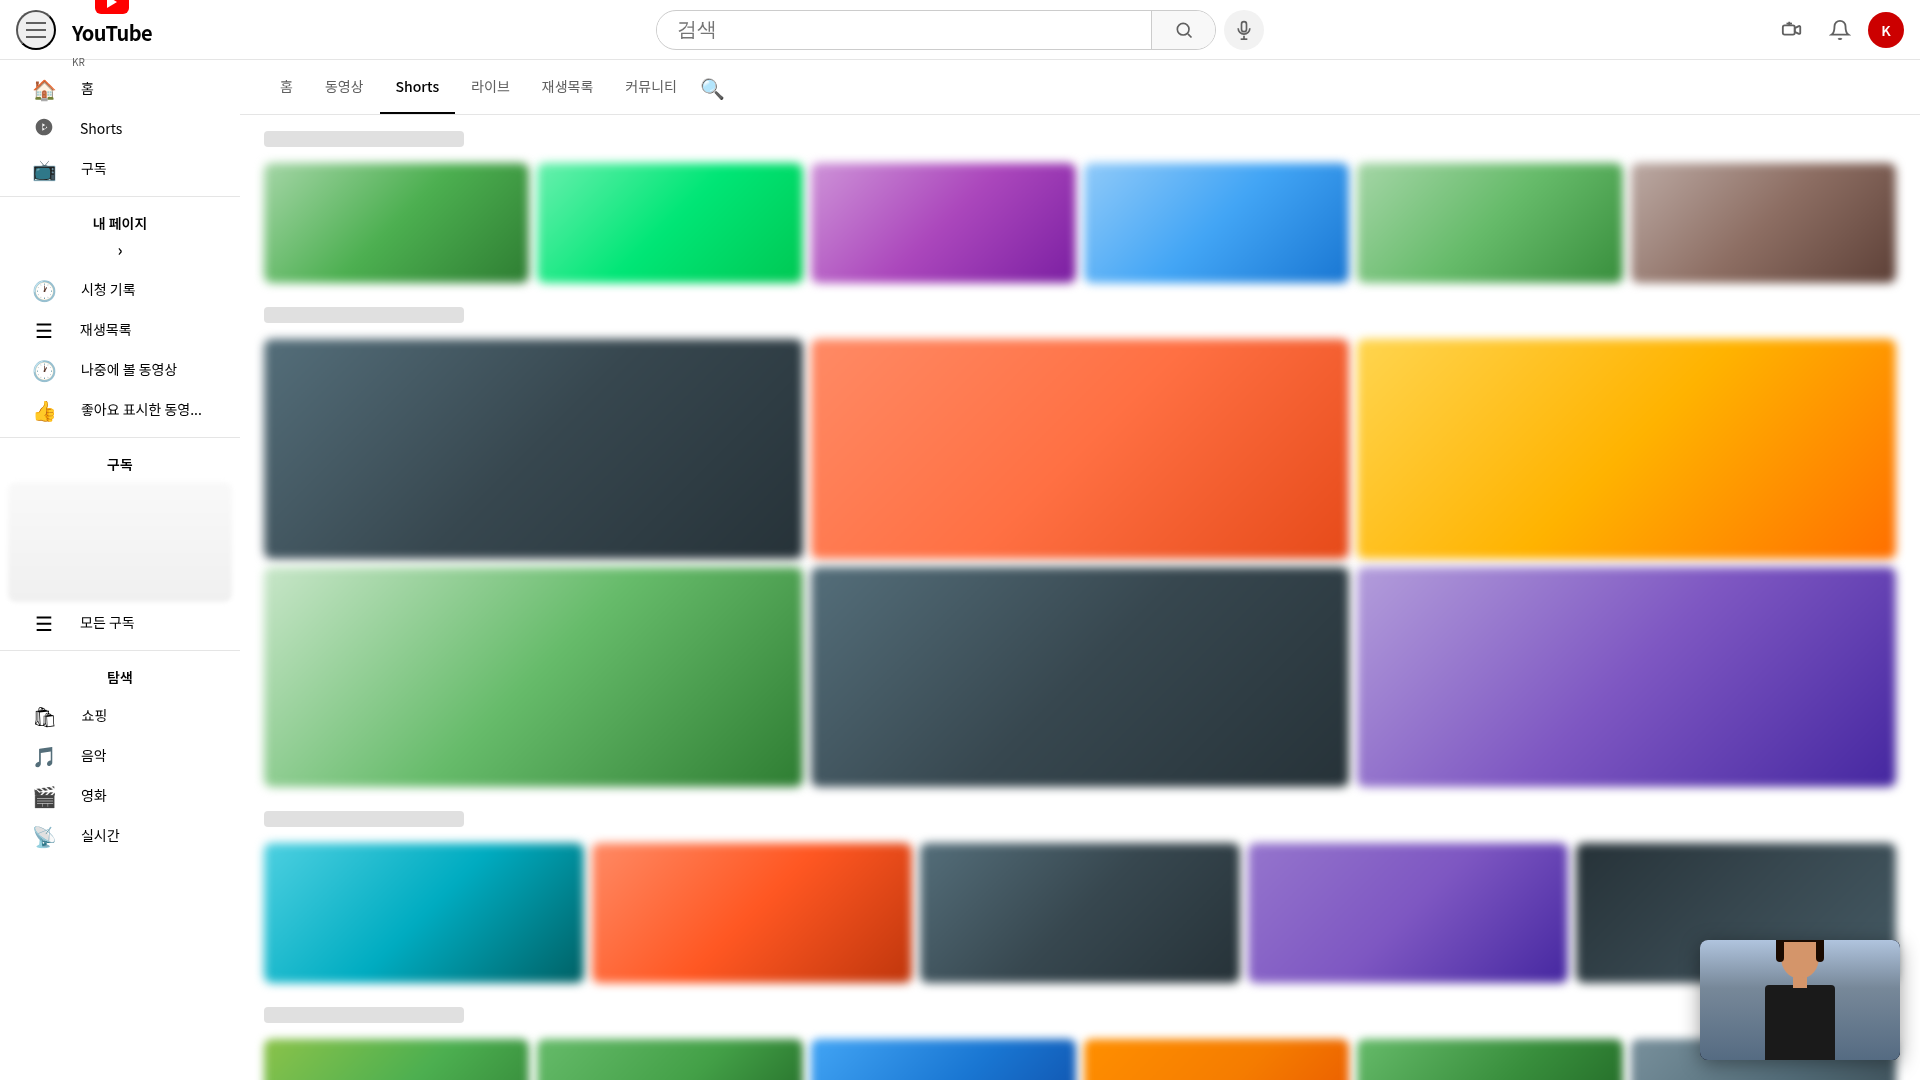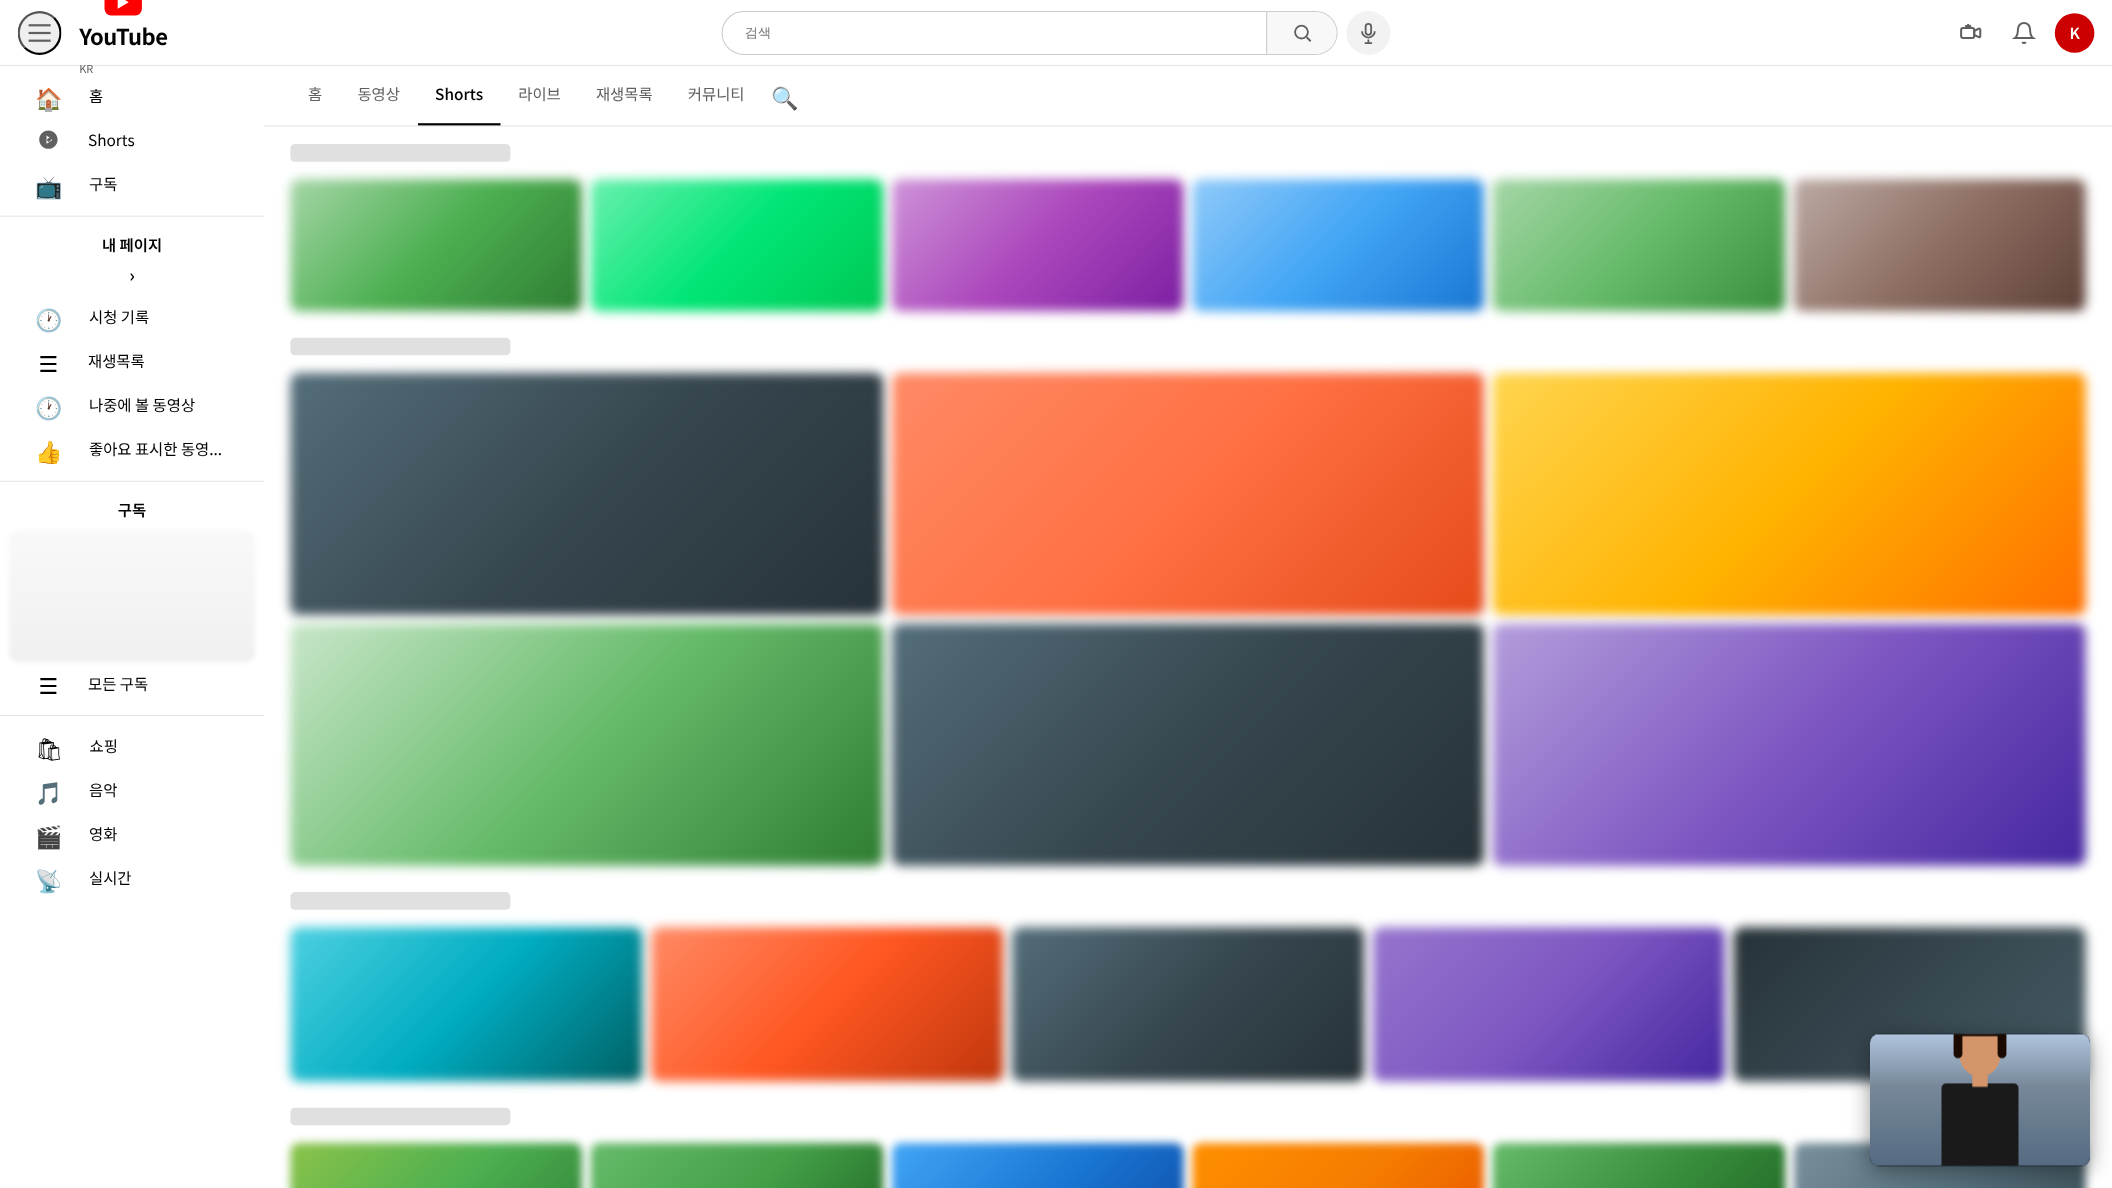--- a/index.html
+++ b/index.html
@@ -68,21 +68,21 @@
       border-radius: 40px;
       overflow: hidden;
       width: 560px;
       height: 40px;
     }
     .search-input {
       flex: 1;
       border: none;
       outline: none;
       padding: 0 20px;
-      font-size: 12px;
+      font-size: 20px;
       color: #030303;
       background: #fff;
     }
     .search-btn {
       width: 64px; height: 40px;
       background: #f8f8f8;
       border: none;
       border-left: 1px solid #ccc;
       cursor: pointer;
       display: flex; align-items: center; justify-content: center;
@@ -396,20 +396,23 @@
 
   <div style="height:120px; background: linear-gradient(180deg, #f9f9f9 0%, #f0f0f0 100%); margin: 0 8px; border-radius: 8px; filter: blur(2px);"></div>
 
   <div class="sidebar-item">
     <span class="sidebar-icon">☰</span>
     <span class="sidebar-label">모든 구독</span>
   </div>
 
   <div class="sidebar-divider"></div>
 
+  <div class="sidebar-section-title">
+    <span>탐색</span>
+  </div>
 
 
   <div class="sidebar-item">
     <span class="sidebar-icon">🛍</span>
     <span class="sidebar-label">쇼핑</span>
   </div>
   <div class="sidebar-item">
     <span class="sidebar-icon">🎵</span>
     <span class="sidebar-label">음악</span>
   </div>

